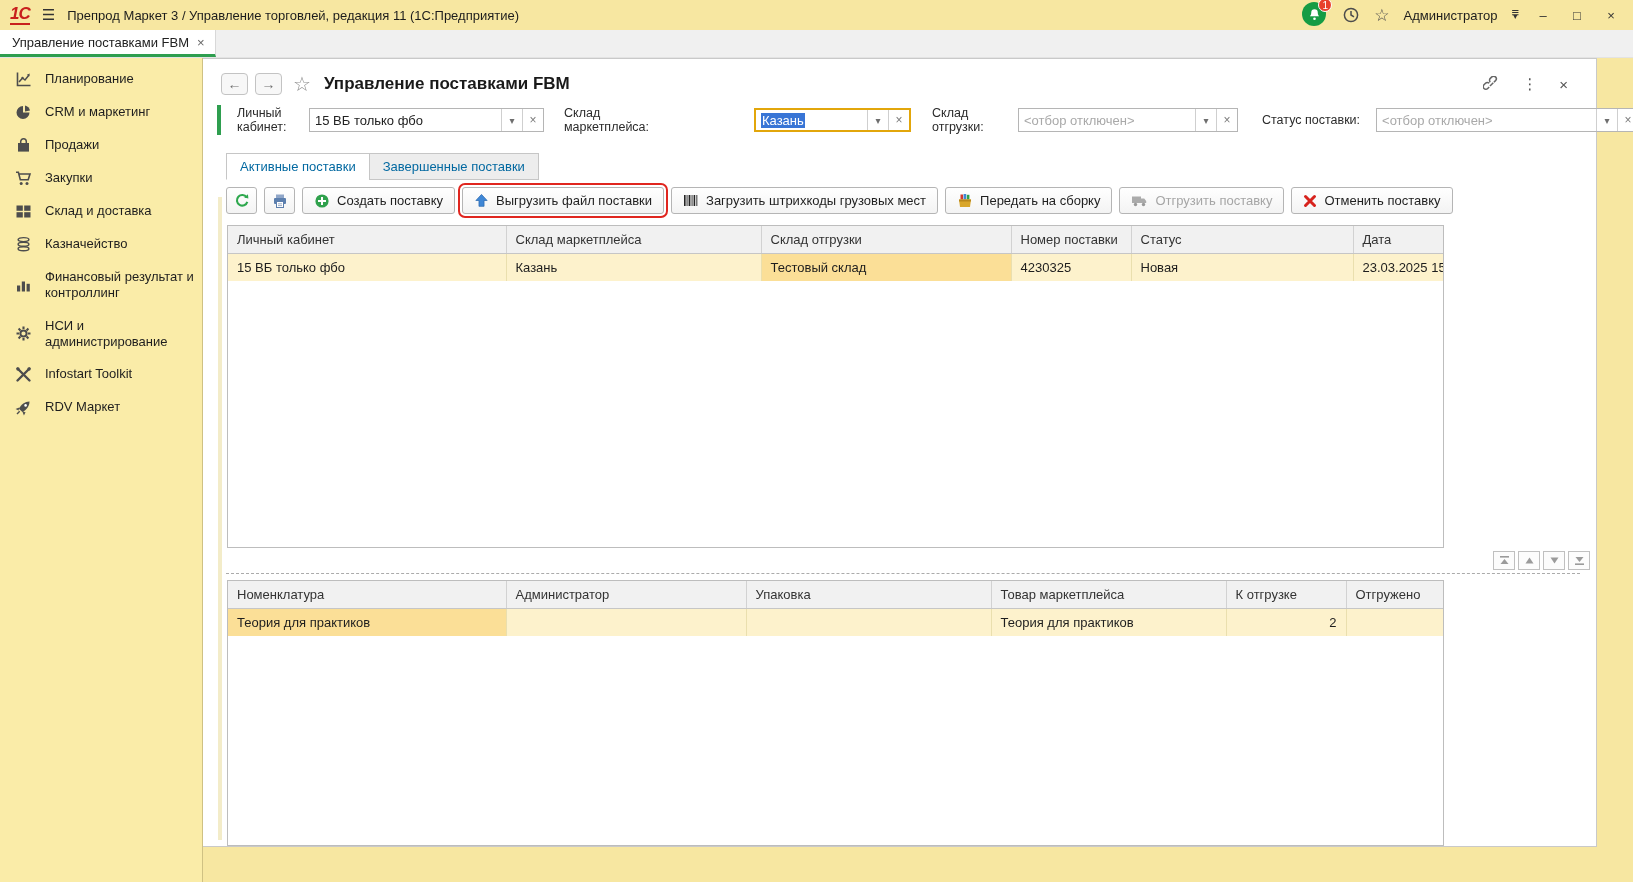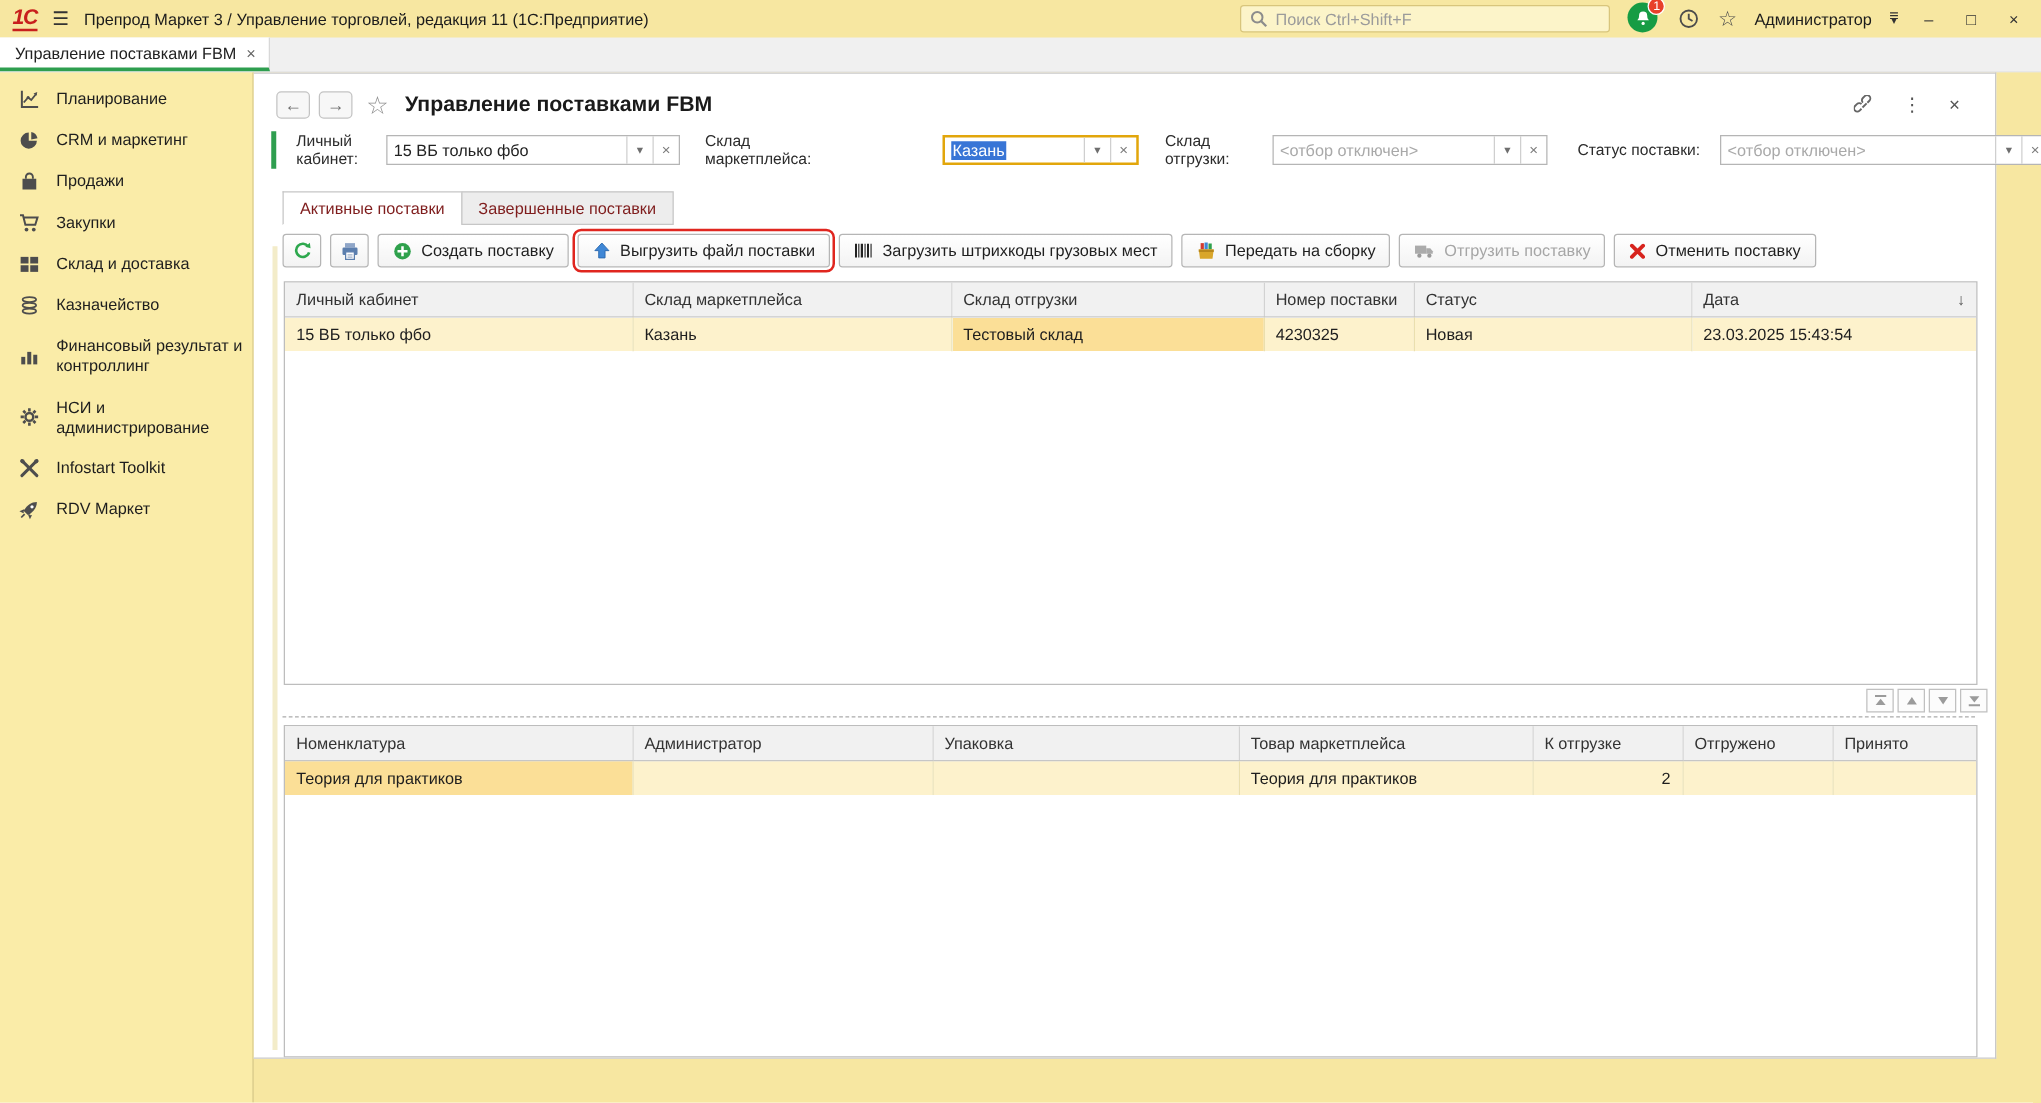--- a/index.html
+++ b/index.html
@@ -54,33 +54,33 @@
   .field { height:24px; border:1px solid #b5b5b5; background:#fff; display:flex; align-items:stretch; flex:none; }
   .field .val { flex:1; display:flex; align-items:center; padding:0 5px; white-space:nowrap; overflow:hidden; }
   .field .ph { color:#a9a9a9; }
   .field .fbtn { width:21px; border-left:1px solid #cfcfcf; display:flex; align-items:center; justify-content:center; color:#6e6e6e; font-size:10px; cursor:pointer; }
   .field .fbtn.x { font-size:12px; color:#7c7c7c; }
   .field.focused { border:2px solid #e2a60b; }
   .sel-text { background:#3875d6; color:#fff; padding:0 1px; }
 
   
   .inner-tabs { margin-top:12px; padding-left:23px; display:flex; flex:none; }
-  .itab { height:27px; display:flex; align-items:center; padding:0 13px; border:1px solid #c6c6c6; background:#ededed; color:#7f1d1d; cursor:pointer; }
+  .itab { height:27px; display:flex; align-items:center; padding:0 13px; border:1px solid #c6c6c6; background:#ededed; color:#0369a1; cursor:pointer; }
   .itab.active { background:#fff; border-bottom-color:#fff; }
   .itab + .itab { margin-left:-1px; }
 
   
   .toolbar { padding:7px 0 7px 23px; display:flex; align-items:center; gap:7px; flex:none; }
   .tbtn { height:27px; border:1px solid #b5b5b5; border-radius:3px; background:linear-gradient(#ffffff,#f3f3f3); display:flex; align-items:center; gap:7px; padding:0 11px; color:#1f1f1f; cursor:pointer; white-space:nowrap; }
   .tbtn.icon-only { width:31px; padding:0; justify-content:center; }
   .tbtn.disabled { color:#a6a6a6; cursor:default; }
   .hl { outline:2px solid #e0261f; outline-offset:2px; }
 
   
-  .tbl-wrap { margin:4px 0 0 24px; width:1355px; border:1px solid #bdbdbd; background:#fff; overflow:hidden; flex:none; }
+  .tbl-wrap { margin:4px 0 0 24px; width:1217px; border:1px solid #bdbdbd; background:#fff; overflow:hidden; flex:none; }
   .tbl-wrap.upper { height:323px; }
   .tbl-wrap.lower { margin-top:6px; flex:1; }
   table { border-collapse:collapse; table-layout:fixed; width:1353px; }
   th { background:#f1f1f1; border-right:1px solid #d2d2d2; border-bottom:1px solid #c6c6c6; font-weight:400; text-align:left; padding:6px 9px; color:#333; height:27px; overflow:hidden; white-space:nowrap; }
   th:last-child { border-right:none; }
   th .sort { float:right; color:#555; }
   td { padding:6px 9px; height:27px; background:#fdf2cc; border-right:1px solid #eadfae; overflow:hidden; white-space:nowrap; color:#1e1e1e; }
   td:last-child { border-right:none; }
   td.selcell { background:#fbdf97; }
   td.num { text-align:right; }
@@ -92,29 +92,20 @@
 </style>
 </head>
 <body>
 
 <div class="titlebar">
   <span class="logo">1С</span>
   <span class="burger">☰</span>
   <span class="app-title">Препрод Маркет 3 / Управление торговлей, редакция 11  (1С:Предприятие)</span>
 
   <div class="tb-right">
-    <div class="searchbox">
-      <span class="tb-ico">
-        <svg width="14" height="14" viewBox="0 0 14 14">
-            <circle cx="5.8" cy="5.8" r="4.2" fill="none" stroke="#8c8c8c" stroke-width="1.6"></circle>
-            <line x1="9" y1="9" x2="13" y2="13" stroke="#8c8c8c" stroke-width="1.8"></line>
-          </svg>
-      </span>
-      <span>Поиск Ctrl+Shift+F</span>
-    </div>
     <div class="bell-wrap">
       <div class="bell-circle">
         <svg width="13" height="13" viewBox="0 0 16 16">
             <path d="M8 1.5 a4 4 0 0 1 4 4 c0 3 1.1 3.9 1.7 4.6 H2.3 c0.6-0.7 1.7-1.6 1.7-4.6 a4 4 0 0 1 4-4 z" fill="#fff"></path>
             <circle cx="8" cy="13.2" r="1.6" fill="#fff"></circle>
           </svg>
       </div>
       <span class="badge">1</span>
     </div>
     <span class="tb-ico">

